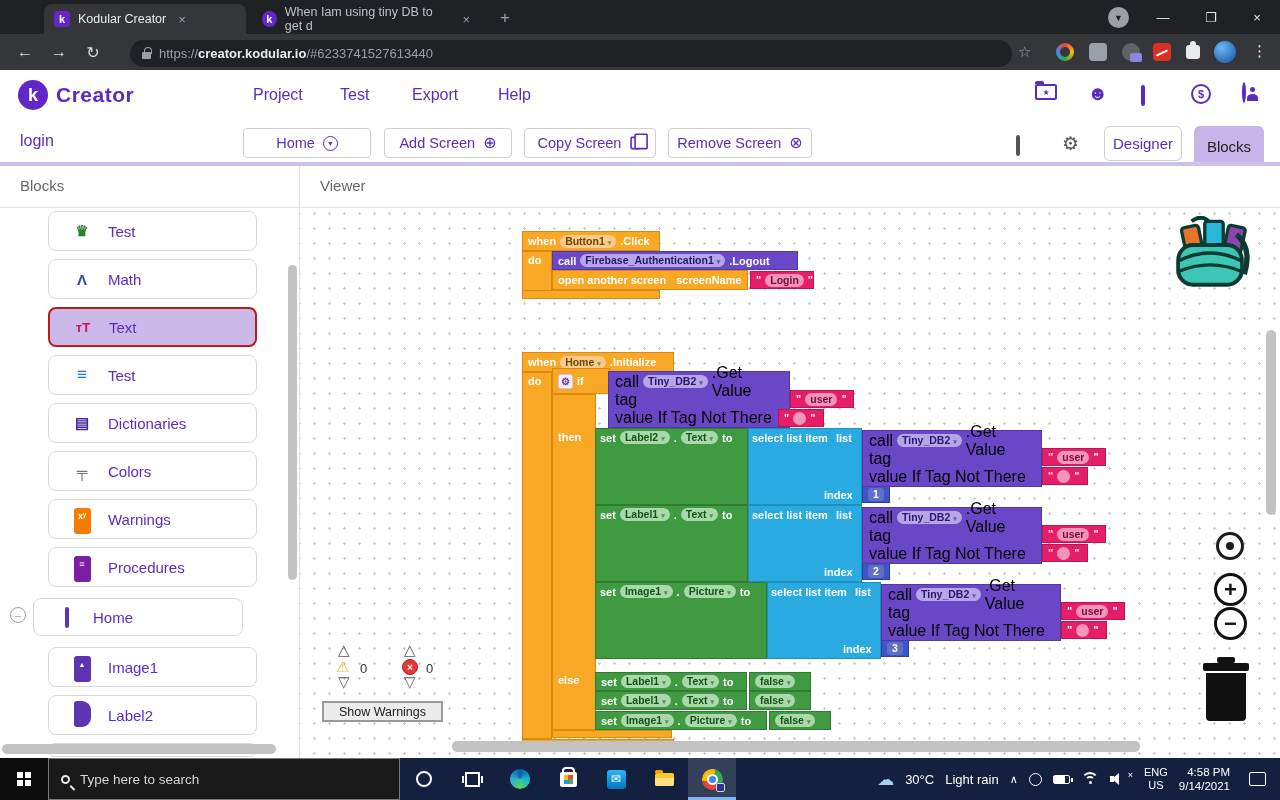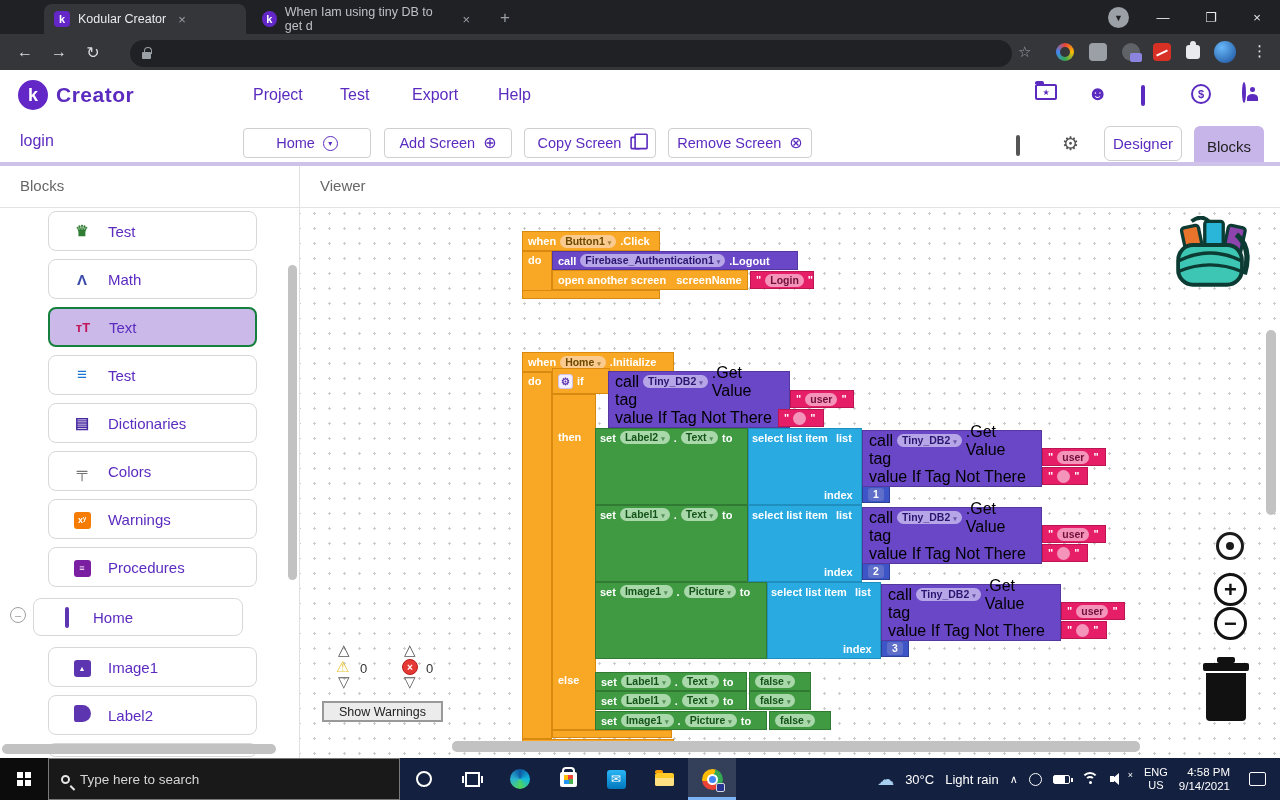--- a/index.html
+++ b/index.html
@@ -64,23 +64,23 @@
   .i-gallery::before{content:"";position:absolute;left:3px;top:-6px;width:15px;height:12px;border:2px solid #555;border-radius:2px;background:#fff;z-index:-1}
   .designer{position:absolute;left:1104px;top:4px;width:78px;height:35px;border:1px solid #cfcfcf;border-radius:6px;background:#fff;display:flex;align-items:center;justify-content:center;font-size:15px;color:#5b2bbf}
   .blockstab{position:absolute;left:1194px;top:4px;width:70px;height:40px;border-radius:6px 6px 0 0;background:#c7b5e9;display:flex;align-items:center;justify-content:center;font-size:15px;color:#222}
 
   
   #sidebar{position:absolute;left:0;top:166px;width:300px;height:592px;background:#fff;border-right:1px solid #e0e0e0;overflow:hidden}
   .paneltitle{position:absolute;left:20px;top:11px;font-size:15px;color:#666}
   .hdivider{position:absolute;left:0;top:41px;width:100%;height:1px;background:#e3e3e3}
   .pill{position:absolute;left:48px;width:209px;height:40px;border:1px solid #d8d8d8;border-radius:8px;background:#fff;display:flex;align-items:center;padding-left:22px;gap:15px}
   .pill .lbl{font-size:15px;color:#5b2bbf}
-  .pill.sel{background:#cbb9ea;border:2px solid #15803d}
+  .pill.sel{background:#cbb9ea;border:2px solid #b91c1c}
   .pi{width:22px;text-align:center;font-weight:bold;font-size:15px}
-  .chip{display:inline-block;width:17px;height:17px;border-radius:3px;color:#fff;font-size:9px;line-height:17px;font-weight:bold}
+  .chip{display:inline-block;width:17px;height:26px;border-radius:3px;color:#fff;font-size:9px;line-height:17px;font-weight:bold}
   .i-phone{width:11px;height:17px;border:2px solid #5e35b1;border-radius:3px}
   .i-minus{position:absolute;width:16px;height:16px;border:1.5px solid #9e9e9e;border-radius:50%;color:#9e9e9e;font-size:11px;display:flex;align-items:center;justify-content:center}
   .sb-vscroll{position:absolute;left:288px;top:99px;width:9px;height:315px;border-radius:5px;background:#c2c2c2}
   .sb-hscroll{position:absolute;left:2px;top:578px;width:274px;height:10px;border-radius:5px;background:#c2c2c2}
 
   
   #canvas{position:absolute;left:300px;top:166px;width:980px;height:592px;background:#fff;overflow:hidden;
     background-image:radial-gradient(circle,#cbcbcb 1.2px,transparent 1.4px);background-size:15px 15px;background-position:7px 55px}
   #canvas .topmask{position:absolute;left:0;top:0;width:980px;height:42px;background:#fff}
   .bk{position:absolute;display:flex;align-items:center;gap:4px;padding:0 5px;font-size:11px;font-weight:bold;color:#fff;white-space:nowrap}
@@ -185,20 +185,23 @@
   <span class="wctl" style="left:1234px">×</span>
 </div>
 
 <div id="toolbar">
   <span class="navico" style="margin-left:8px">←</span>
   <span class="navico">→</span>
   <span class="navico">↻</span>
 </div>
 <div id="omnibox">
   <span class="lock"></span>
+  <span>
+    <span class="url-dim">https://</span><span class="url-hi">creator.kodular.io</span><span class="url-dim">/#6233741527613440</span>
+  </span>
 </div>
 <span class="star">☆</span>
 <span class="ext ext-ring"></span>
 <span class="ext ext-gray"></span>
 <span class="ext ext-dark"></span>
 <span class="ext ext-red"></span>
 <span class="ext ext-puzzle"></span>
 <span class="avatar"></span>
 <span class="kebab">⋮</span>
 

